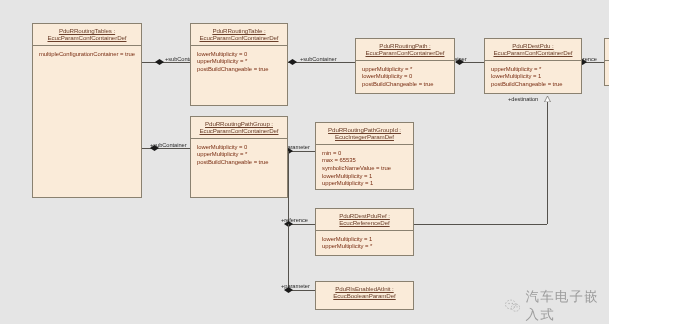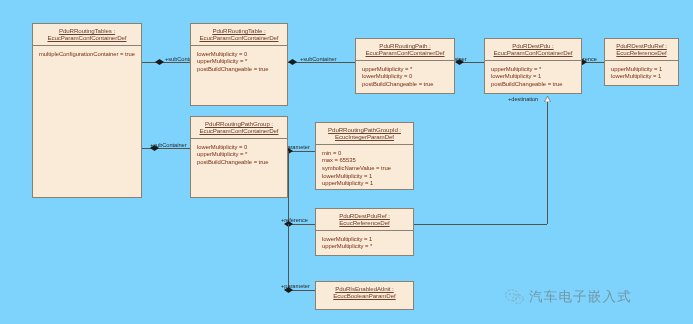--- a/index.html
+++ b/index.html
@@ -2,25 +2,26 @@
 <html><head>
 <meta charset="utf-8">
 <style>
   html, body {
     margin: 0;
     padding: 0;
     background: #ffffff;
   }
   #canvas {
     position: relative;
-    width: 693px;
+    width: 581px;
     height: 324px;
-    background: #7dd3fc;
+    background: #e5e5e5;
     font-family: "Liberation Sans", sans-serif;
     overflow: hidden;
+    padding-left: 28px;
   }
   
   .uml-box {
     position: absolute;
     background: #faebd9;
     border: 1px solid #8a8170;
     box-sizing: border-box;
   }
   .uml-head {
     text-align: center;

